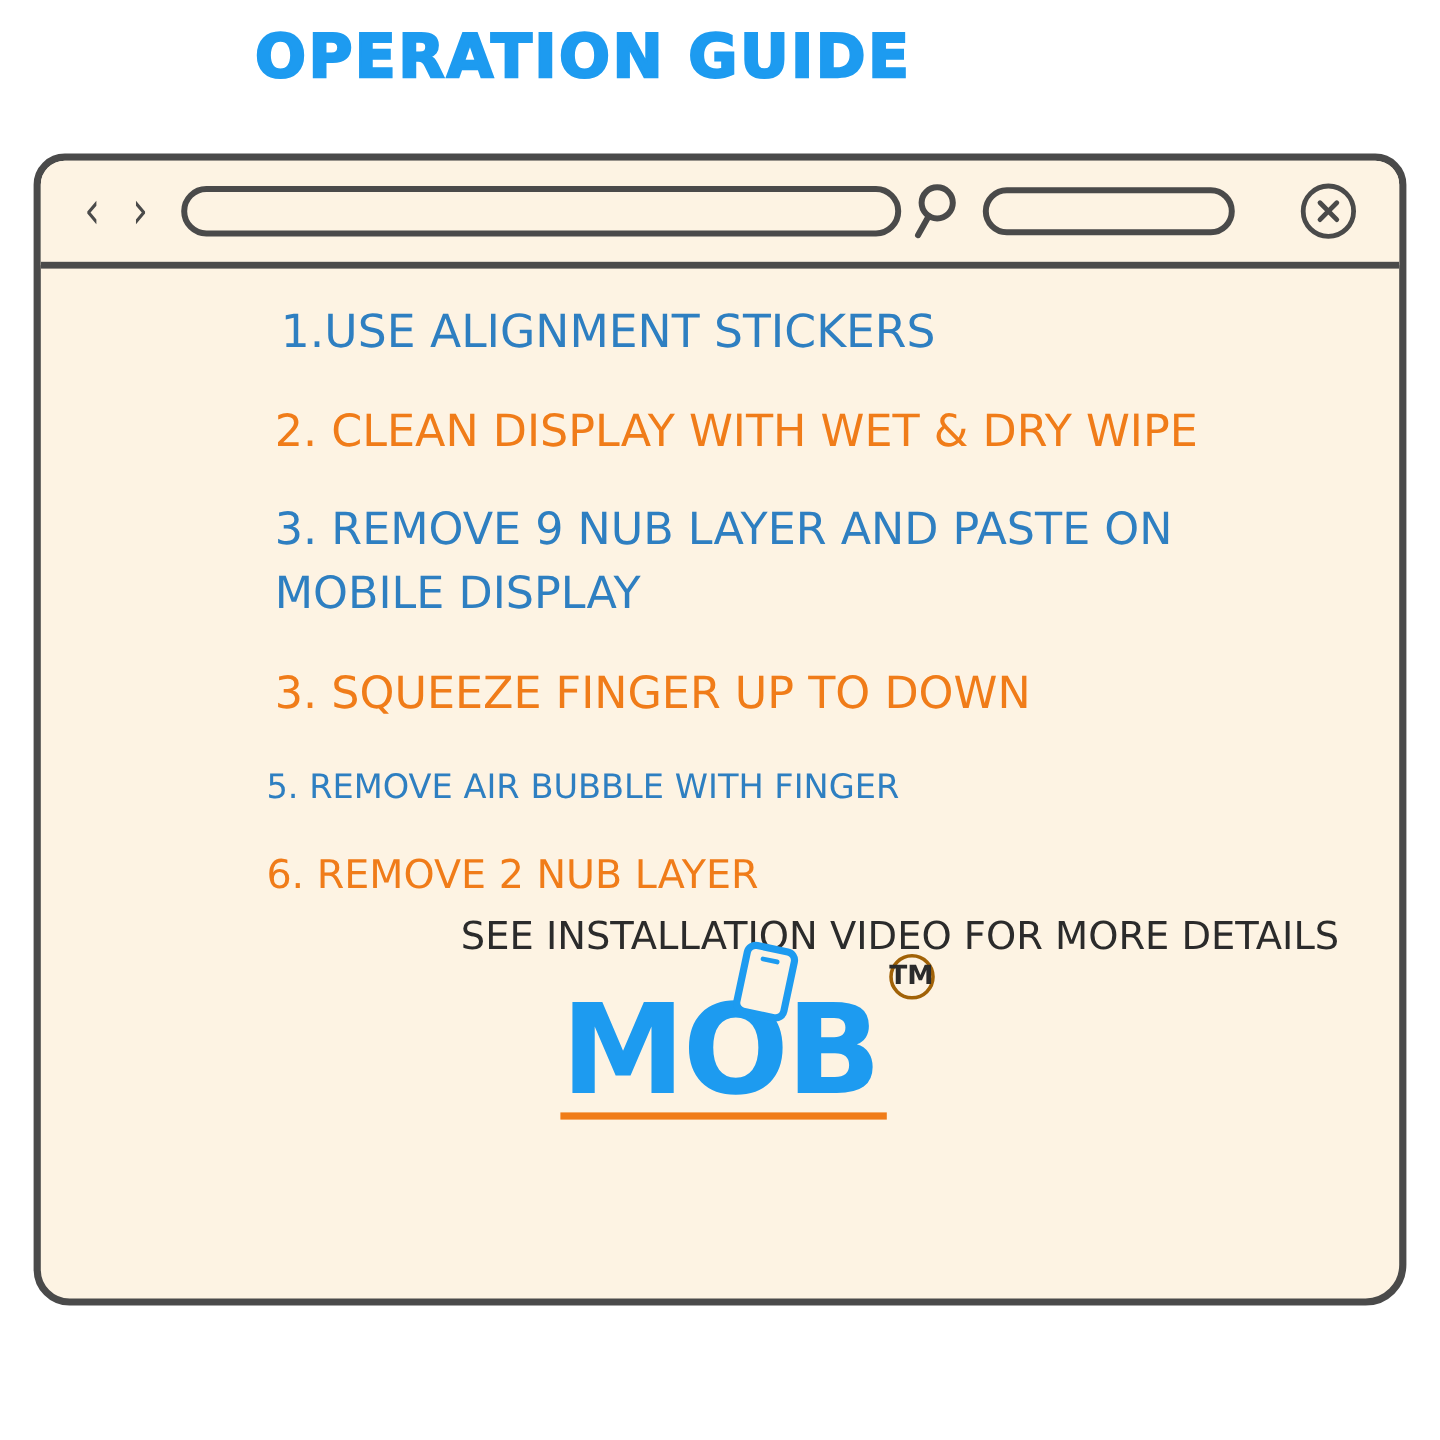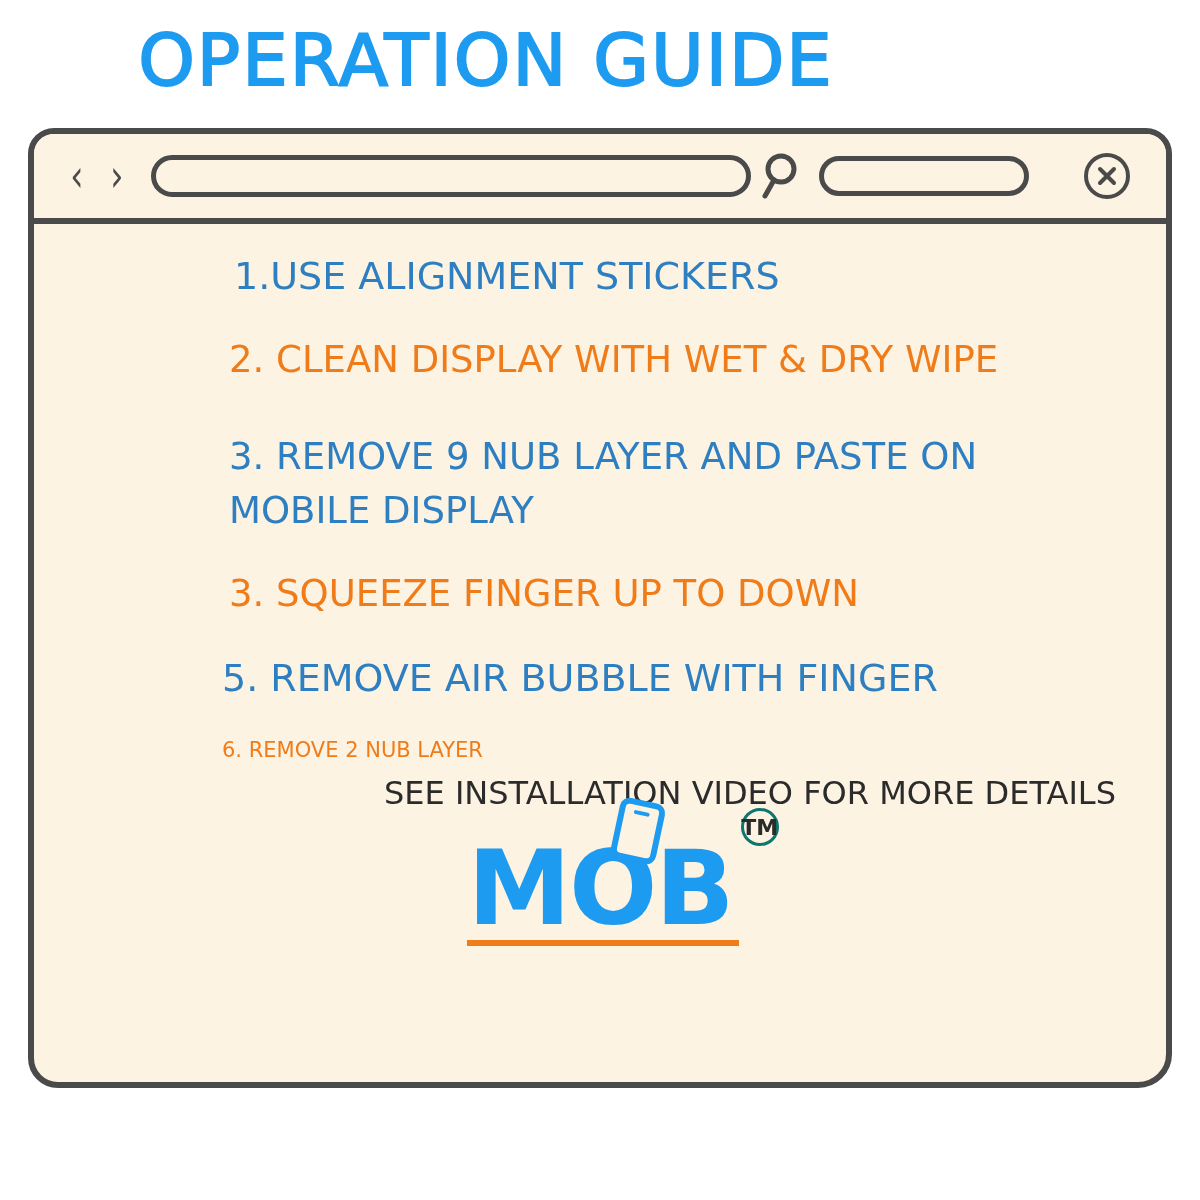--- a/index.html
+++ b/index.html
@@ -21,22 +21,22 @@
   }
 
   
   .title {
     position: absolute;
     top: 18px;
     left: 0;
     width: 972px;
     text-align: center;
     color: #1d9bf0;
-    font-size: 72px;
-    font-weight: normal;
+    font-size: 50px;
+    font-weight: bold;
     letter-spacing: 2px;
     font-family: "DejaVu Sans", sans-serif;
     -webkit-text-stroke: 2px #1d9bf0;
   }
 
   
   .window {
     position: absolute;
     left: 28px;
     top: 128px;
@@ -131,25 +131,25 @@
     line-height: 1.42;
     margin: 0 0 30px 0;
     text-align: left;
     padding-left: 150px;
     padding-right: 20px;
   }
   .step.blue  { color: #2e7fc1; }
   .step.orange{ color: #f07c19; }
 
   .step-1 { font-size: 38px; padding-left: 160px; margin-bottom: 30px; }
-  .step-2 { font-size: 37px; padding-left: 155px; margin-bottom: 44px; }
+  .step-2 { font-size: 37px; padding-left: 155px; margin-bottom: 28px; }
   .step-3 { font-size: 37px; padding-left: 155px; margin-bottom: 30px; line-height: 1.45; }
   .step-4 { font-size: 37px; padding-left: 155px; margin-bottom: 32px; }
-  .step-5 { font-size: 38px; padding-left: 148px; margin-bottom: 30px; }
-  .step-6 { font-size: 21px; padding-left: 148px; margin-bottom: 8px; }
+  .step-5 { font-size: 28px; padding-left: 148px; margin-bottom: 30px; }
+  .step-6 { font-size: 33px; padding-left: 148px; margin-bottom: 8px; }
 
   .footnote {
     font-family: "DejaVu Sans", sans-serif;
     font-size: 32px;
     color: #2b2b2b;
     text-align: right;
     margin: 0;
     padding: 0 10px;
   }
 
@@ -220,21 +220,21 @@
     border-radius: 2px;
   }
   .logo-tm {
     position: absolute;
     top: -28px;
     right: -46px;
     font-family: "DejaVu Sans", sans-serif;
     font-size: 22px;
     font-weight: bold;
     color: #2b2b2b;
-    border: 3px solid #0f766e;
+    border: 3px solid #a16207;
     border-radius: 50%;
     width: 38px;
     height: 38px;
     display: flex;
     align-items: center;
     justify-content: center;
     box-sizing: border-box;
   }
 </style>
 </head>

